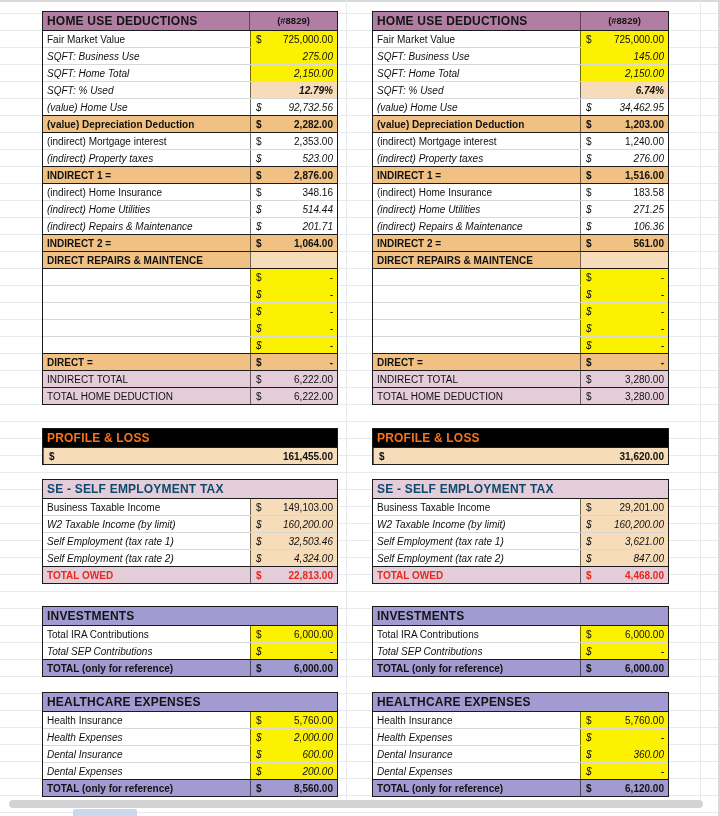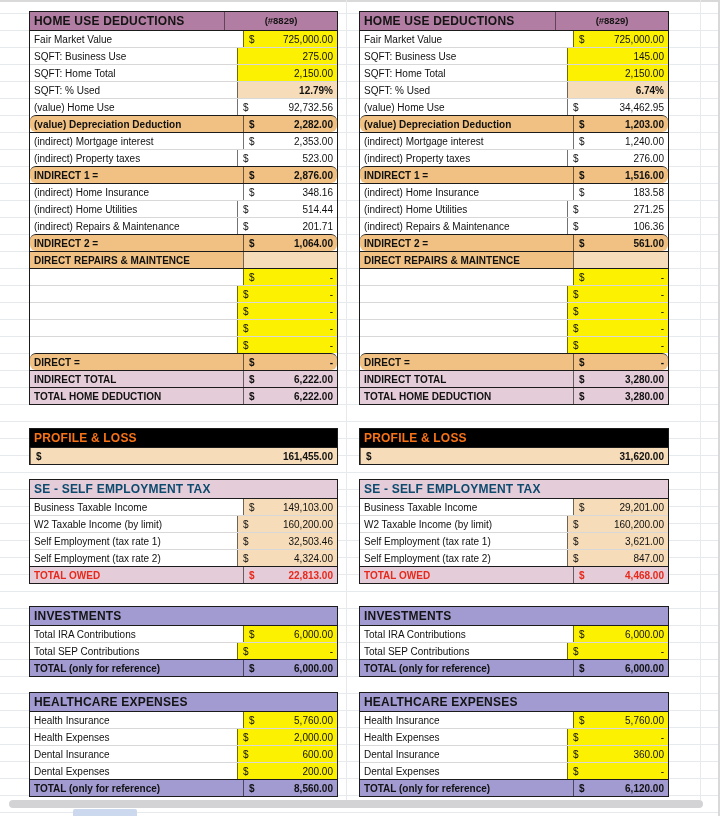--- a/index.html
+++ b/index.html
@@ -14,45 +14,45 @@
   }
   .sheet-bg{
     position:absolute;inset:0;
     background-image:linear-gradient(var(--grid) 1px, transparent 1px);
     background-size:100% 17px;background-position:0 11px;
     border-top:2px solid #d9d9d9;border-right:2px solid #d9d9d9;box-sizing:border-box;
   }
   .vgrid{position:absolute;top:0;bottom:16px;width:1px;background:var(--grid);}
   .panel{position:absolute;top:0;width:313px;}
   .tbl{
-    position:absolute;left:4px;right:0;background:#fff;
+    position:absolute;left:17px;right:0;background:#fff;
     border:1.5px solid var(--dark);box-sizing:border-box;
   }
   .hdr{display:flex;height:18px;line-height:18px;font-weight:bold;font-size:12px;box-sizing:border-box;}
   .hdr .h-title{flex:1;padding-left:4px;letter-spacing:.2px;white-space:nowrap;overflow:hidden;}
-  .hdr .h-tag{width:113px;text-align:center;font-size:9.5px;border-left:1px solid rgba(0,0,0,.45);box-sizing:border-box;}
+  .hdr .h-tag{width:88px;text-align:center;font-size:9.5px;border-left:1px solid rgba(0,0,0,.45);box-sizing:border-box;}
   .hdr-mauve{background:var(--mauve);color:#141414;}
   .hdr-black{background:#000;color:#f97316;}
   .hdr-pink{background:var(--pink);color:#0c4a6e;}
   .hdr-purple{background:var(--purple);color:#141414;}
   .row{display:flex;height:17px;box-sizing:border-box;font-size:10px;}
-  .row.bt-light{border-top:1px solid var(--ltdiv);}
-  .row.bt-dark{border-top:1px solid var(--dark);gap:6px;}
+  .row.bt-light{border-top:1px solid var(--ltdiv);font-style:italic;}
+  .row.bt-dark{border-top:1px solid var(--dark);}
   .lbl{width:207px;padding-left:4px;box-sizing:border-box;white-space:nowrap;overflow:hidden;display:flex;align-items:center;}
   .val{flex:1;display:flex;justify-content:space-between;align-items:center;
        padding:0 4px 0 5px;box-sizing:border-box;border-left:1px solid rgba(0,0,0,.55);}
   .val .amt{text-align:right;white-space:nowrap;}
   
   .r-input .val{background:var(--yellow);}
   .r-blank .val{background:var(--yellow);}
   .r-pct .val{background:var(--tan);font-weight:bold;align-items:center;}
-  .r-subtotal{background:var(--orange);font-weight:bold;border-radius:6px;}
+  .r-subtotal{background:var(--orange);font-weight:bold;}
   .r-section{background:var(--orange);font-weight:bold;}
   .r-section .val{background:var(--tan);}
-  .r-total{background:var(--pink);font-weight:bold;justify-content:center;}
+  .r-total{background:var(--pink);font-weight:normal;justify-content:center;}
   .r-pl{font-weight:bold;}
   .r-pl .val{background:var(--tan);}
   .r-se .val{background:var(--tan);}
   .r-owed{background:var(--pink);font-weight:bold;color:var(--red);}
   .r-ptotal{background:var(--purple);font-weight:bold;}
   
   .hscrollbar{position:absolute;left:9px;width:694px;top:800px;height:8px;
     background:#d3d3d6;border-radius:4px;}
   .tab-peek{position:absolute;left:73px;top:809px;width:64px;height:7px;
     background:#ccd8ee;border-radius:2px 2px 0 0;}

